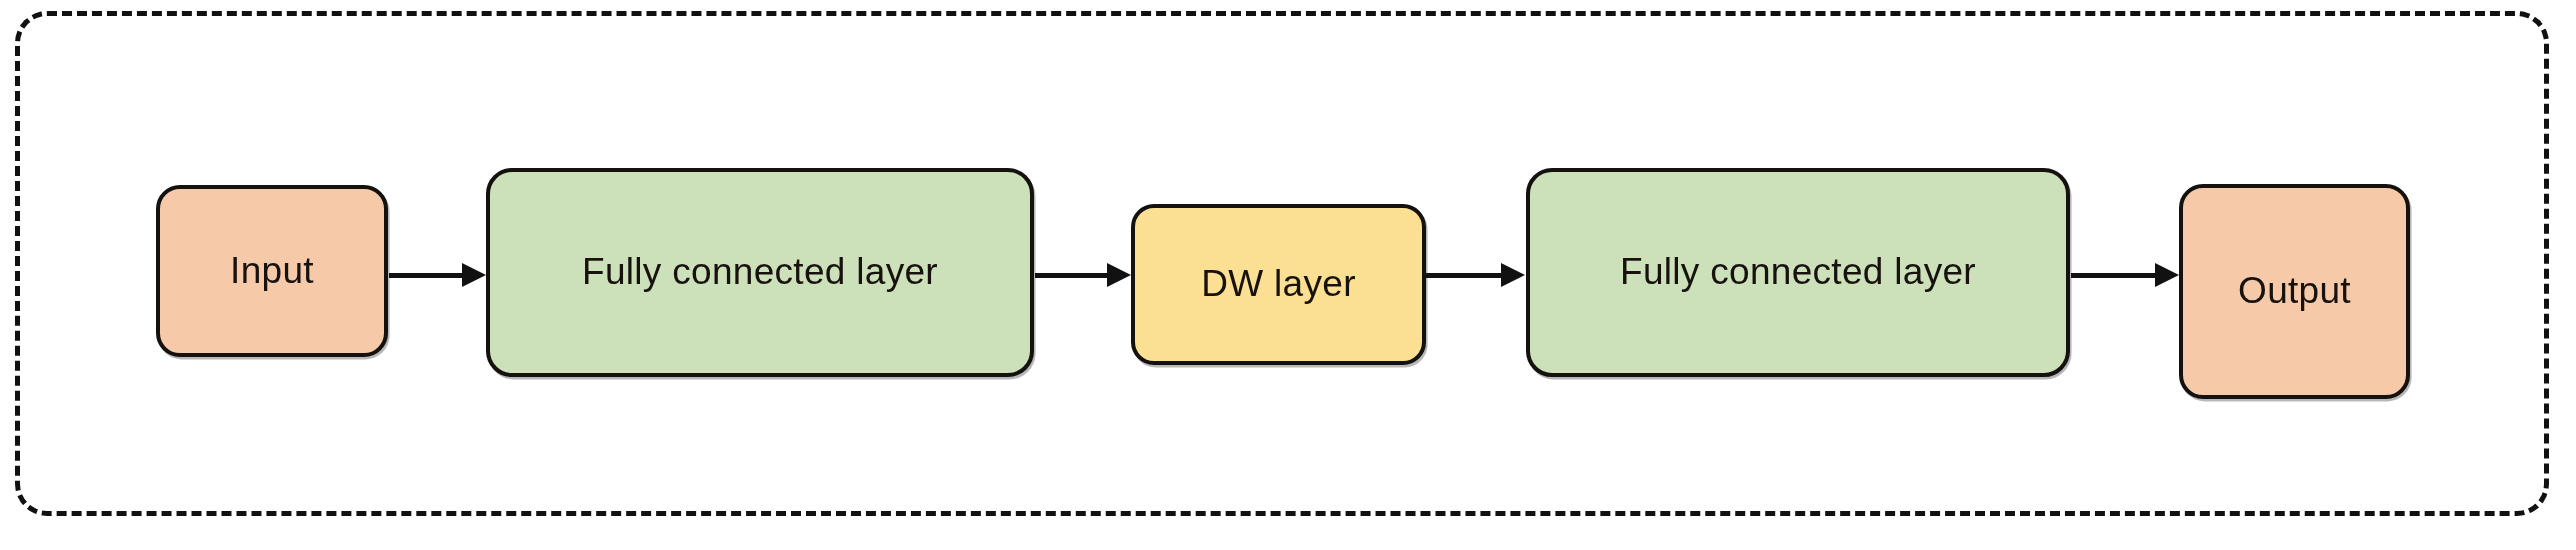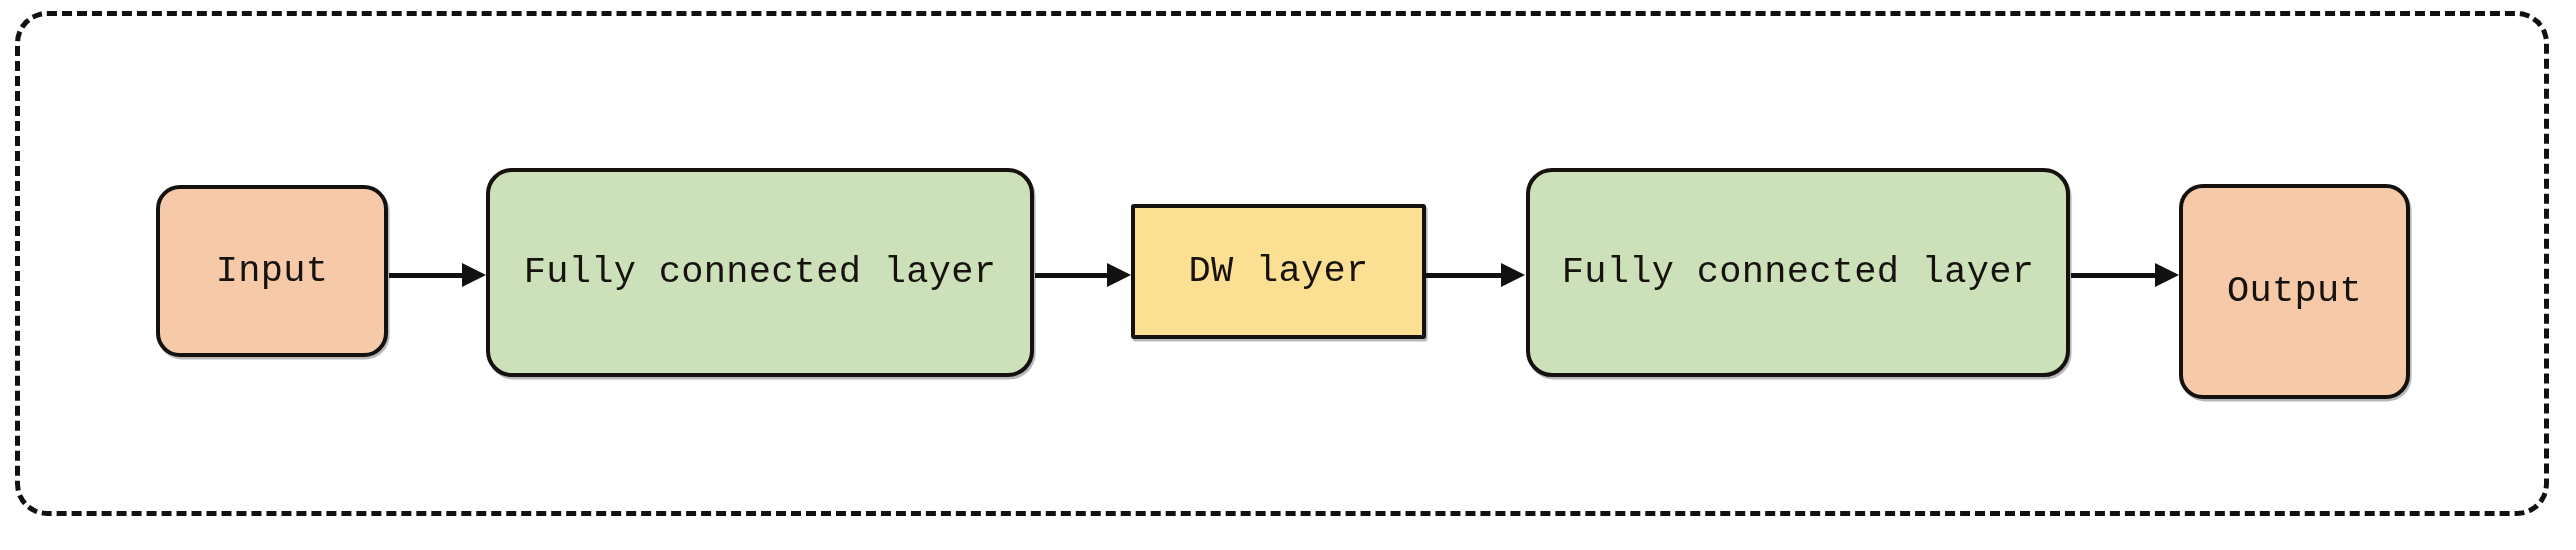--- a/index.html
+++ b/index.html
@@ -43,21 +43,21 @@
     align-items: center;
     justify-content: center;
     text-align: center;
     color: #1a1410;
     line-height: 1.05;
     white-space: nowrap;
     box-shadow: 1.6px 2.4px 0 rgba(0,0,0,0.28);
   }
 
   .block-label {
-    font-family: Liberation Mono, monospace;
+    font-family: Liberation Sans, sans-serif;
     font-size: 37px;
     font-weight: 400;
     letter-spacing: 0.3px;
     color: #17120e;
   }
 
   
   .block-input {
     left: 156px;  top: 185px;
     width: 232px; height: 172px;
@@ -65,23 +65,23 @@
     border-radius: 24px;
   }
   .block-fc1 {
     left: 486px;  top: 168px;
     width: 548px; height: 209px;
     background: #CCE0B9;
     border-radius: 26px;
   }
   .block-dw {
     left: 1131px; top: 204px;
-    width: 295px; height: 135px;
+    width: 295px; height: 161px;
     background: #FBDF92;
-    border-radius: 3px;
+    border-radius: 23px;
   }
   .block-fc2 {
     left: 1526px; top: 168px;
     width: 544px; height: 209px;
     background: #CCE0B9;
     border-radius: 26px;
   }
   .block-output {
     left: 2179px; top: 184px;
     width: 231px; height: 215px;

